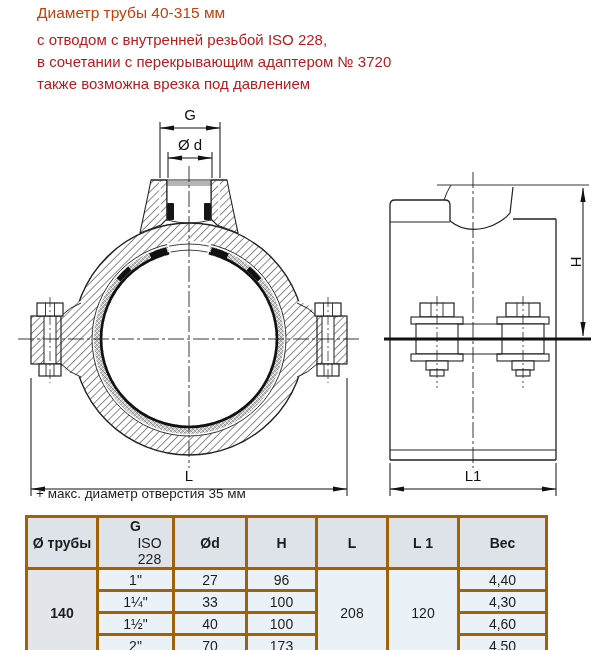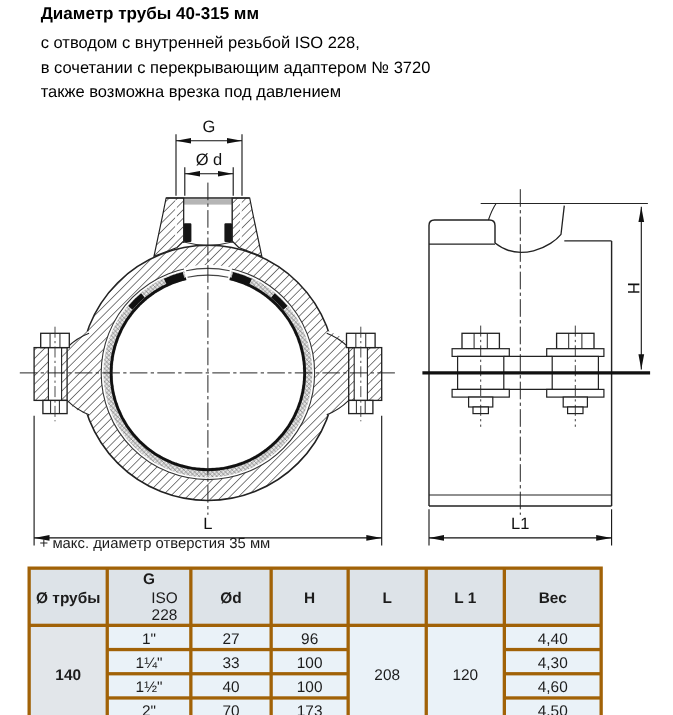--- a/index.html
+++ b/index.html
@@ -1,20 +1,20 @@
 <!DOCTYPE html>
 <html><head>
 <meta charset="utf-8">
 <style>
   html,body{margin:0;padding:0;background:#fff;}
   body{width:612px;height:650px;position:relative;overflow:hidden;
        font-family:"Liberation Sans","DejaVu Sans",sans-serif;color:#1c1c1c;}
   .hdr{position:absolute;left:37px;top:4px;width:540px;}
-  .hdr h1{margin:0 0 7px 0;font-size:15.5px;font-weight:bold;color:#000000;}
-  .hdr .sub{font-size:15px;line-height:22px;color:#000000;}
+  .hdr h1{margin:0 0 7px 0;font-size:15.5px;font-weight:normal;color:#c2410c;}
+  .hdr .sub{font-size:15px;line-height:22px;color:#b91c1c;}
   .drawing{position:absolute;left:0;top:100px;width:612px;height:397px;}
   .footnote{position:absolute;left:36px;top:486px;font-size:13.5px;color:#1c1c1c;}
   table.dim{position:absolute;left:25px;top:515px;border-collapse:separate;border-spacing:3px;background:#a16207;table-layout:fixed;}
   table.dim td{text-align:center;vertical-align:middle;font-size:14px;padding:0;}
   td.hd{background:#dde3e8;font-weight:bold;height:40px;}
   td.hd .sub2{display:block;font-weight:normal;font-size:14px;margin-top:1px;padding-left:28px;}
   td.pipecol{background:#e2e6ea;font-weight:bold;}
   td.val{background:#eaf2f8;height:19px;}
   tr.datarow{height:19px;}
 </style>

